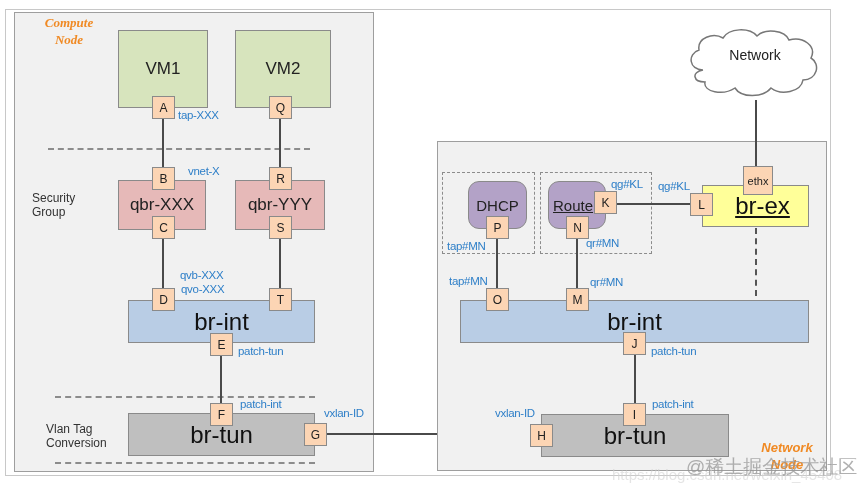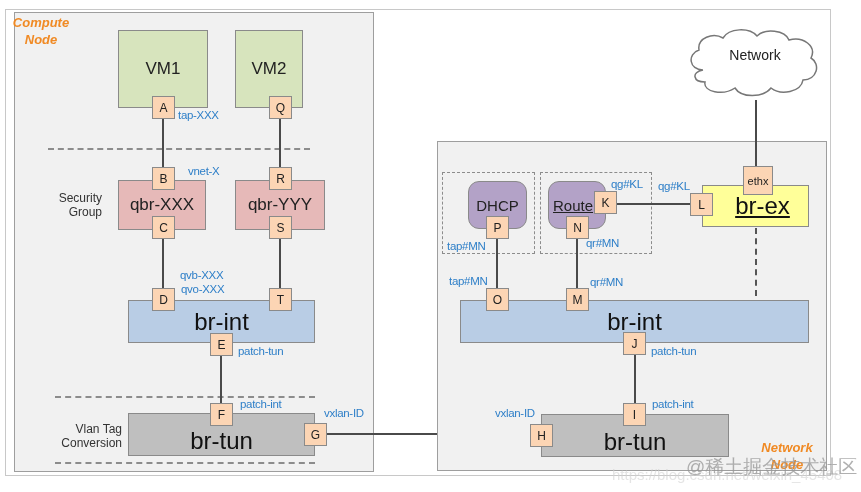--- a/index.html
+++ b/index.html
@@ -4,42 +4,42 @@
 <style>
   html,body{margin:0;padding:0;background:#ffffff;}
   body{width:861px;height:492px;position:relative;overflow:hidden;font-family:"Liberation Sans",sans-serif;}
   .abs{position:absolute;box-sizing:border-box;}
   .frame{left:5px;top:9px;width:826px;height:467px;border:1px solid #c8c8c8;background:#ffffff;}
   .node{background:#f1f1f1;border:1.5px solid #9e9e9e;}
   .node-label{color:#f08a24;font-style:italic;font-weight:bold;font-size:13px;line-height:17px;text-align:center;}
   .vm{background:#d7e4bd;border:1.5px solid #8a8a8a;display:flex;align-items:center;justify-content:center;font-size:17px;color:#222;}
   .qbr{background:#e6b9b8;border:1.5px solid #8a8a8a;display:flex;align-items:center;justify-content:center;font-size:17px;color:#222;}
   .brint{background:#b9cde5;border:1.5px solid #8a8a8a;display:flex;align-items:center;justify-content:center;font-size:24px;color:#111;}
-  .brtun{background:#bfbfbf;border:1.5px solid #8a8a8a;display:flex;align-items:flex-end;justify-content:center;font-size:24px;color:#111;}
+  .brtun{background:#bfbfbf;border:1.5px solid #8a8a8a;display:flex;align-items:center;justify-content:center;font-size:24px;color:#111;}
   .brex{background:#ffff99;border:1.5px solid #8a8a8a;display:flex;align-items:center;justify-content:center;font-size:24px;color:#111;padding-left:14px;}
   .svc{background:#b3a2c7;border:1.5px solid #8a8a8a;border-radius:11px;display:flex;align-items:center;font-size:15px;color:#222;}
   .port{width:23px;height:23px;background:#fcd5b4;border:1.5px solid #8a8a8a;display:flex;align-items:center;justify-content:center;font-size:12px;color:#222;}
   .port.wide{width:30px;height:29px;font-size:11px;}
   .lbl{color:#2e7fc8;font-size:11.5px;white-space:nowrap;letter-spacing:-0.3px;}
-  .side{color:#333;font-size:12px;line-height:14px;text-align:right;}
+  .side{color:#333;font-size:12px;line-height:14px;text-align:left;}
   .line{background:#4a4a4a;}
   .dash-h{height:0;border-top:2px dashed #8c8c8c;}
   .dash-v{width:0;border-left:2px dashed #555;}
   .dashbox{border:1.5px dashed #8c8c8c;}
   .cloud-text{font-size:14px;color:#222;text-align:center;line-height:26px;}
   .wm{color:rgba(150,150,150,0.75);font-size:19px;white-space:nowrap;}
   .wm2{color:rgba(210,210,210,0.6);font-size:15px;white-space:nowrap;}
 </style>
 </head>
 <body>
 
 <div class="abs frame"></div>
 
 <div class="abs node" style="left:14px;top:12px;width:360px;height:460px;"></div>
-<div class="abs node-label" style="left:6px;top:14px;width:70px;">
+<div class="abs node-label" style="left:34px;top:14px;width:70px;font-family:Liberation Serif, serif;">
   <div>Compute</div>
   <div>Node</div>
 </div>
 
 <div class="abs dash-h" style="left:48px;top:148px;width:262px;"></div>
 <div class="abs dash-h" style="left:55px;top:396px;width:260px;"></div>
 <div class="abs dash-h" style="left:55px;top:462px;width:260px;"></div>
 
 <div class="abs side" style="left:32px;top:191px;width:70px;">
   <div>Security</div>
@@ -53,21 +53,21 @@
 <div class="abs line" style="left:162px;top:118px;width:2px;height:50px;"></div>
 <div class="abs line" style="left:279px;top:118px;width:2px;height:50px;"></div>
 <div class="abs line" style="left:162px;top:238px;width:2px;height:52px;"></div>
 <div class="abs line" style="left:279px;top:238px;width:2px;height:52px;"></div>
 <div class="abs line" style="left:220px;top:356px;width:2px;height:50px;"></div>
 <div class="abs line" style="left:326px;top:433px;width:205px;height:2px;"></div>
 
 <div class="abs vm" style="left:118px;top:30px;width:90px;height:78px;">
     <span>VM1</span>
   </div>
-<div class="abs vm" style="left:235px;top:30px;width:68px;height:78px;">
+<div class="abs vm" style="left:235px;top:30px;width:96px;height:78px;">
     <span>VM2</span>
   </div>
 
 <div class="abs qbr" style="left:118px;top:180px;width:88px;height:50px;">
     <span>qbr-XXX</span>
   </div>
 <div class="abs qbr" style="left:235px;top:180px;width:90px;height:50px;">
     <span>qbr-YYY</span>
   </div>
 

